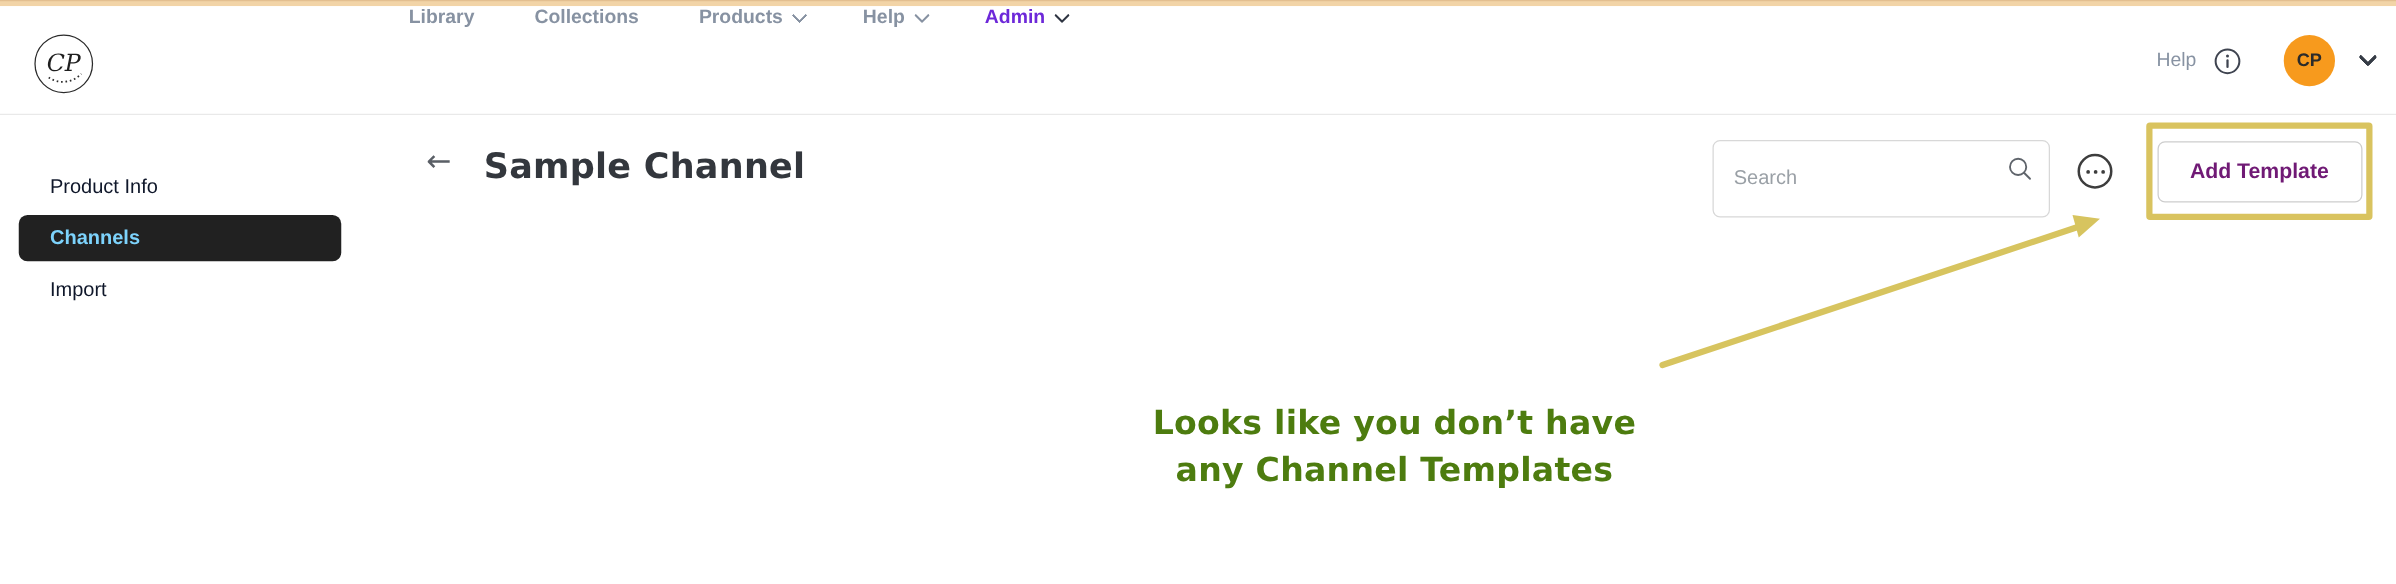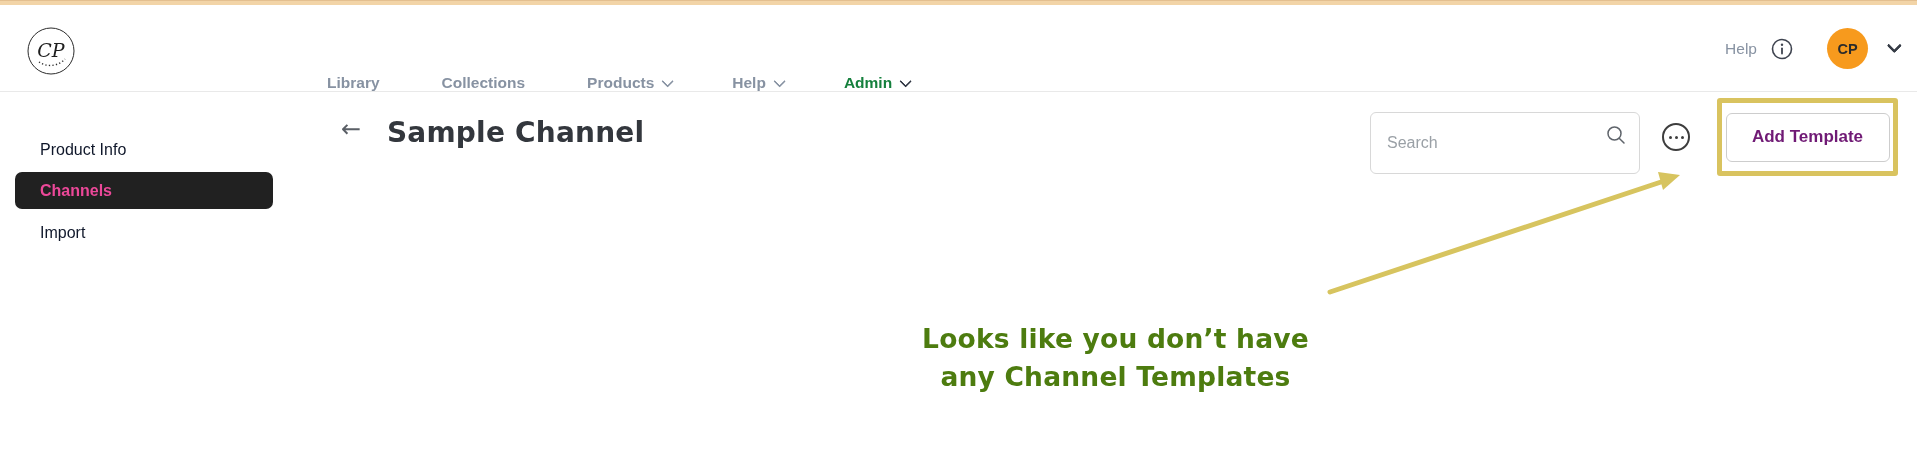--- a/index.html
+++ b/index.html
@@ -10,43 +10,43 @@
     color:#333;
   }
   
   .topbar { position:absolute; left:0; top:0; width:1917px; height:5px;
     background:#f2d4a7; border-top:1px solid #e3bf90; }
 
   
   .header { position:absolute; left:0; top:5px; width:1917px; height:87px;
     background:#fff; border-bottom:1px solid #e9e9e9; }
   .logo { position:absolute; left:26px; top:21px; width:50px; height:50px; }
-  .nav { position:absolute; left:327px; top:0; height:87px; display:flex; align-items:flex-end; gap:62px; }
+  .nav { position:absolute; left:327px; top:0; height:87px; display:flex; align-items:flex-start; gap:48px; }
   .nav-item { display:flex; align-items:center; gap:7px; font-size:15.5px; font-weight:700;
     color:#8792a2; cursor:pointer; white-space:nowrap; }
-  .nav-item.active { color:#15803d;margin-top:36px; }
+  .nav-item.active { color:#6d28d9; }
   .chev { width:9px; height:9px; border-right:2.5px solid #8792a2; border-bottom:2.5px solid #8792a2;
     transform:rotate(45deg) translateY(-3px); border-radius:1px; }
   .chev.dark { border-color:#2f3542; }
   .header-right { position:absolute; right:20px; top:0; height:87px; display:flex; align-items:center; gap:14px; }
   .help-label { font-size:15.5px; font-weight:400; color:#8792a2; cursor:pointer; }
   .info-btn { width:22px; height:22px; cursor:pointer; }
   .avatar { width:41px; height:41px; border-radius:50%; background:#f79a1d; color:#2b2b2b;
     display:flex; align-items:center; justify-content:center; font-size:14.5px; font-weight:600;
     margin-left:20px; cursor:pointer; }
   .acct-chev { margin-left:4px; cursor:pointer; width:11px; height:11px; border-right:3px solid #363c46;
     border-bottom:3px solid #363c46; transform:rotate(45deg) translateY(-4px); border-radius:2px; }
 
   
   .sidebar { position:absolute; left:0; top:93px; width:280px; }
   .side-item { font-size:16px; color:#0f172a; cursor:pointer; }
   .side-product { position:absolute; left:40px; top:48px; }
   .side-pill { position:absolute; left:15px; top:79px; width:258px; height:37px; background:#212121;
     border-radius:7px; display:flex; align-items:center; padding-left:25px; }
-  .side-pill .side-item { color:#ec4899; font-weight:600; }
+  .side-pill .side-item { color:#7dd3fc; font-weight:600; }
   .side-import { position:absolute; left:40px; top:131px; }
 
   
   .back-btn { position:absolute; left:336px; top:114px; width:30px; height:30px; font-size:24px;
     color:#5a5f66; cursor:pointer; display:flex; align-items:center; justify-content:center;
     font-family:"DejaVu Sans", sans-serif; }
   .page-title { position:absolute; left:387px; top:116px; font-size:28px; font-weight:700;
     color:#33373d; font-family:"DejaVu Sans","Liberation Sans",sans-serif; letter-spacing:.2px;text-align:right; }
 
   .search-box { position:absolute; left:1370px; top:112px; width:270px; height:62px;

